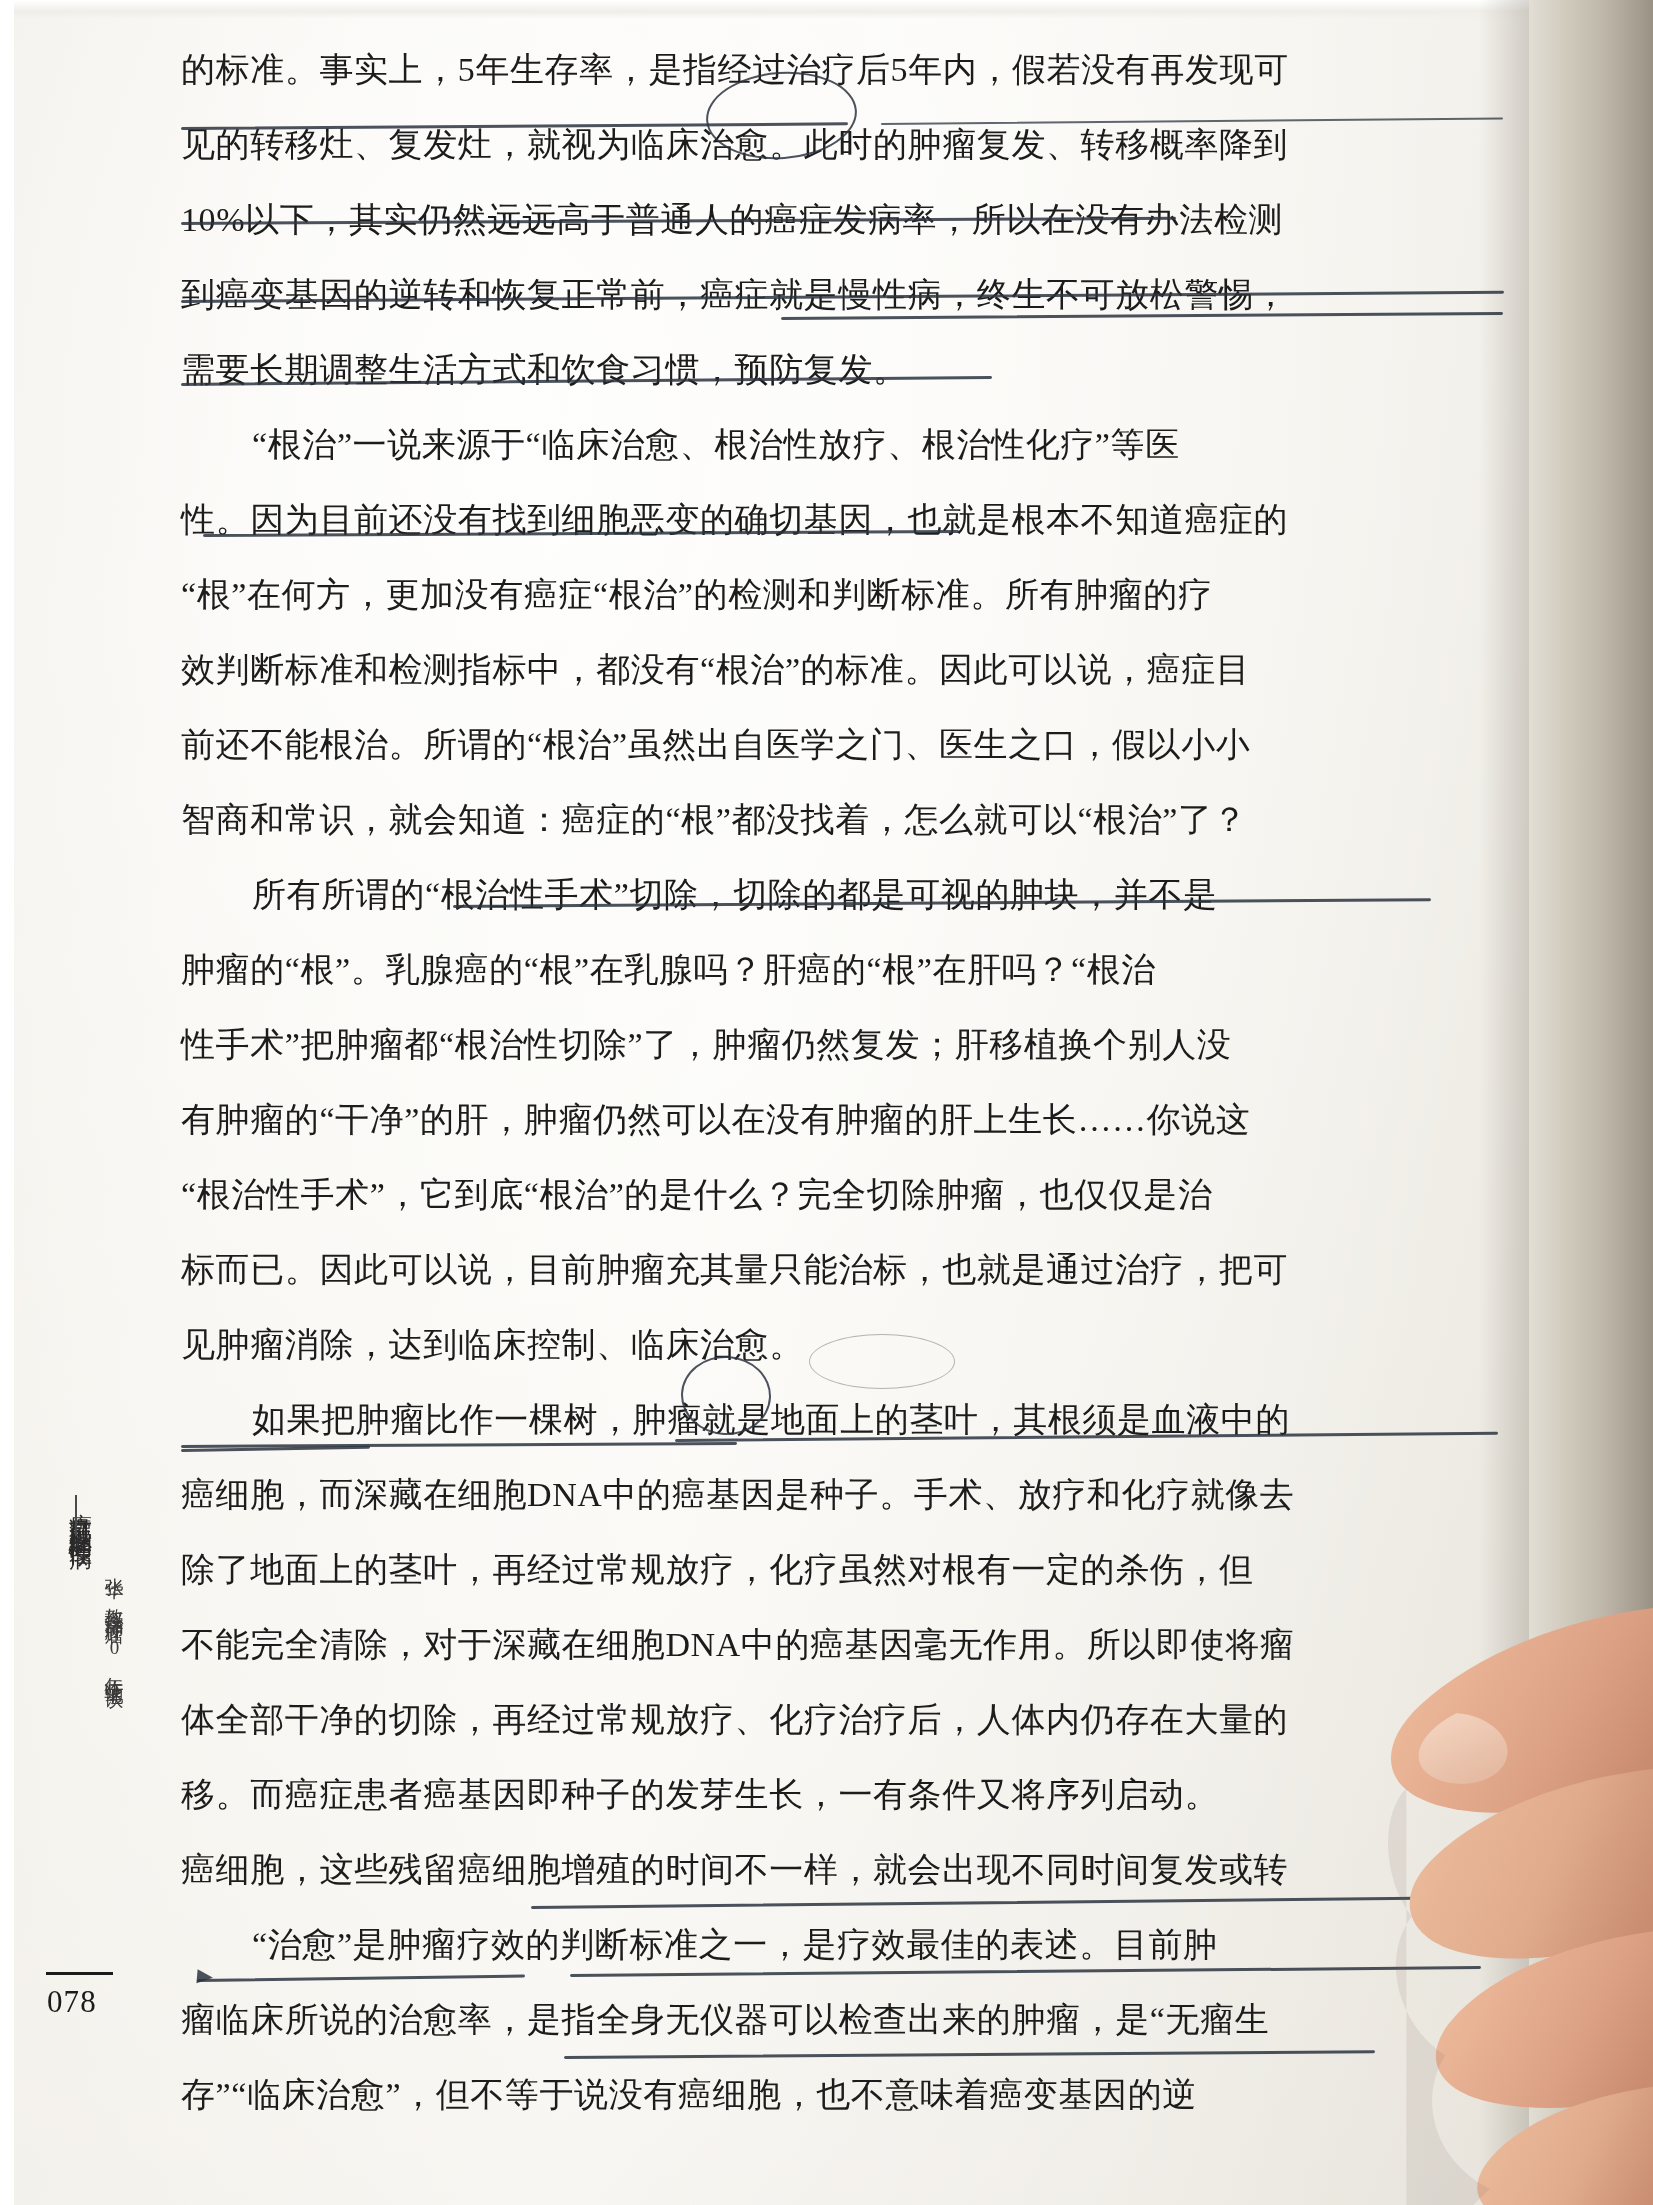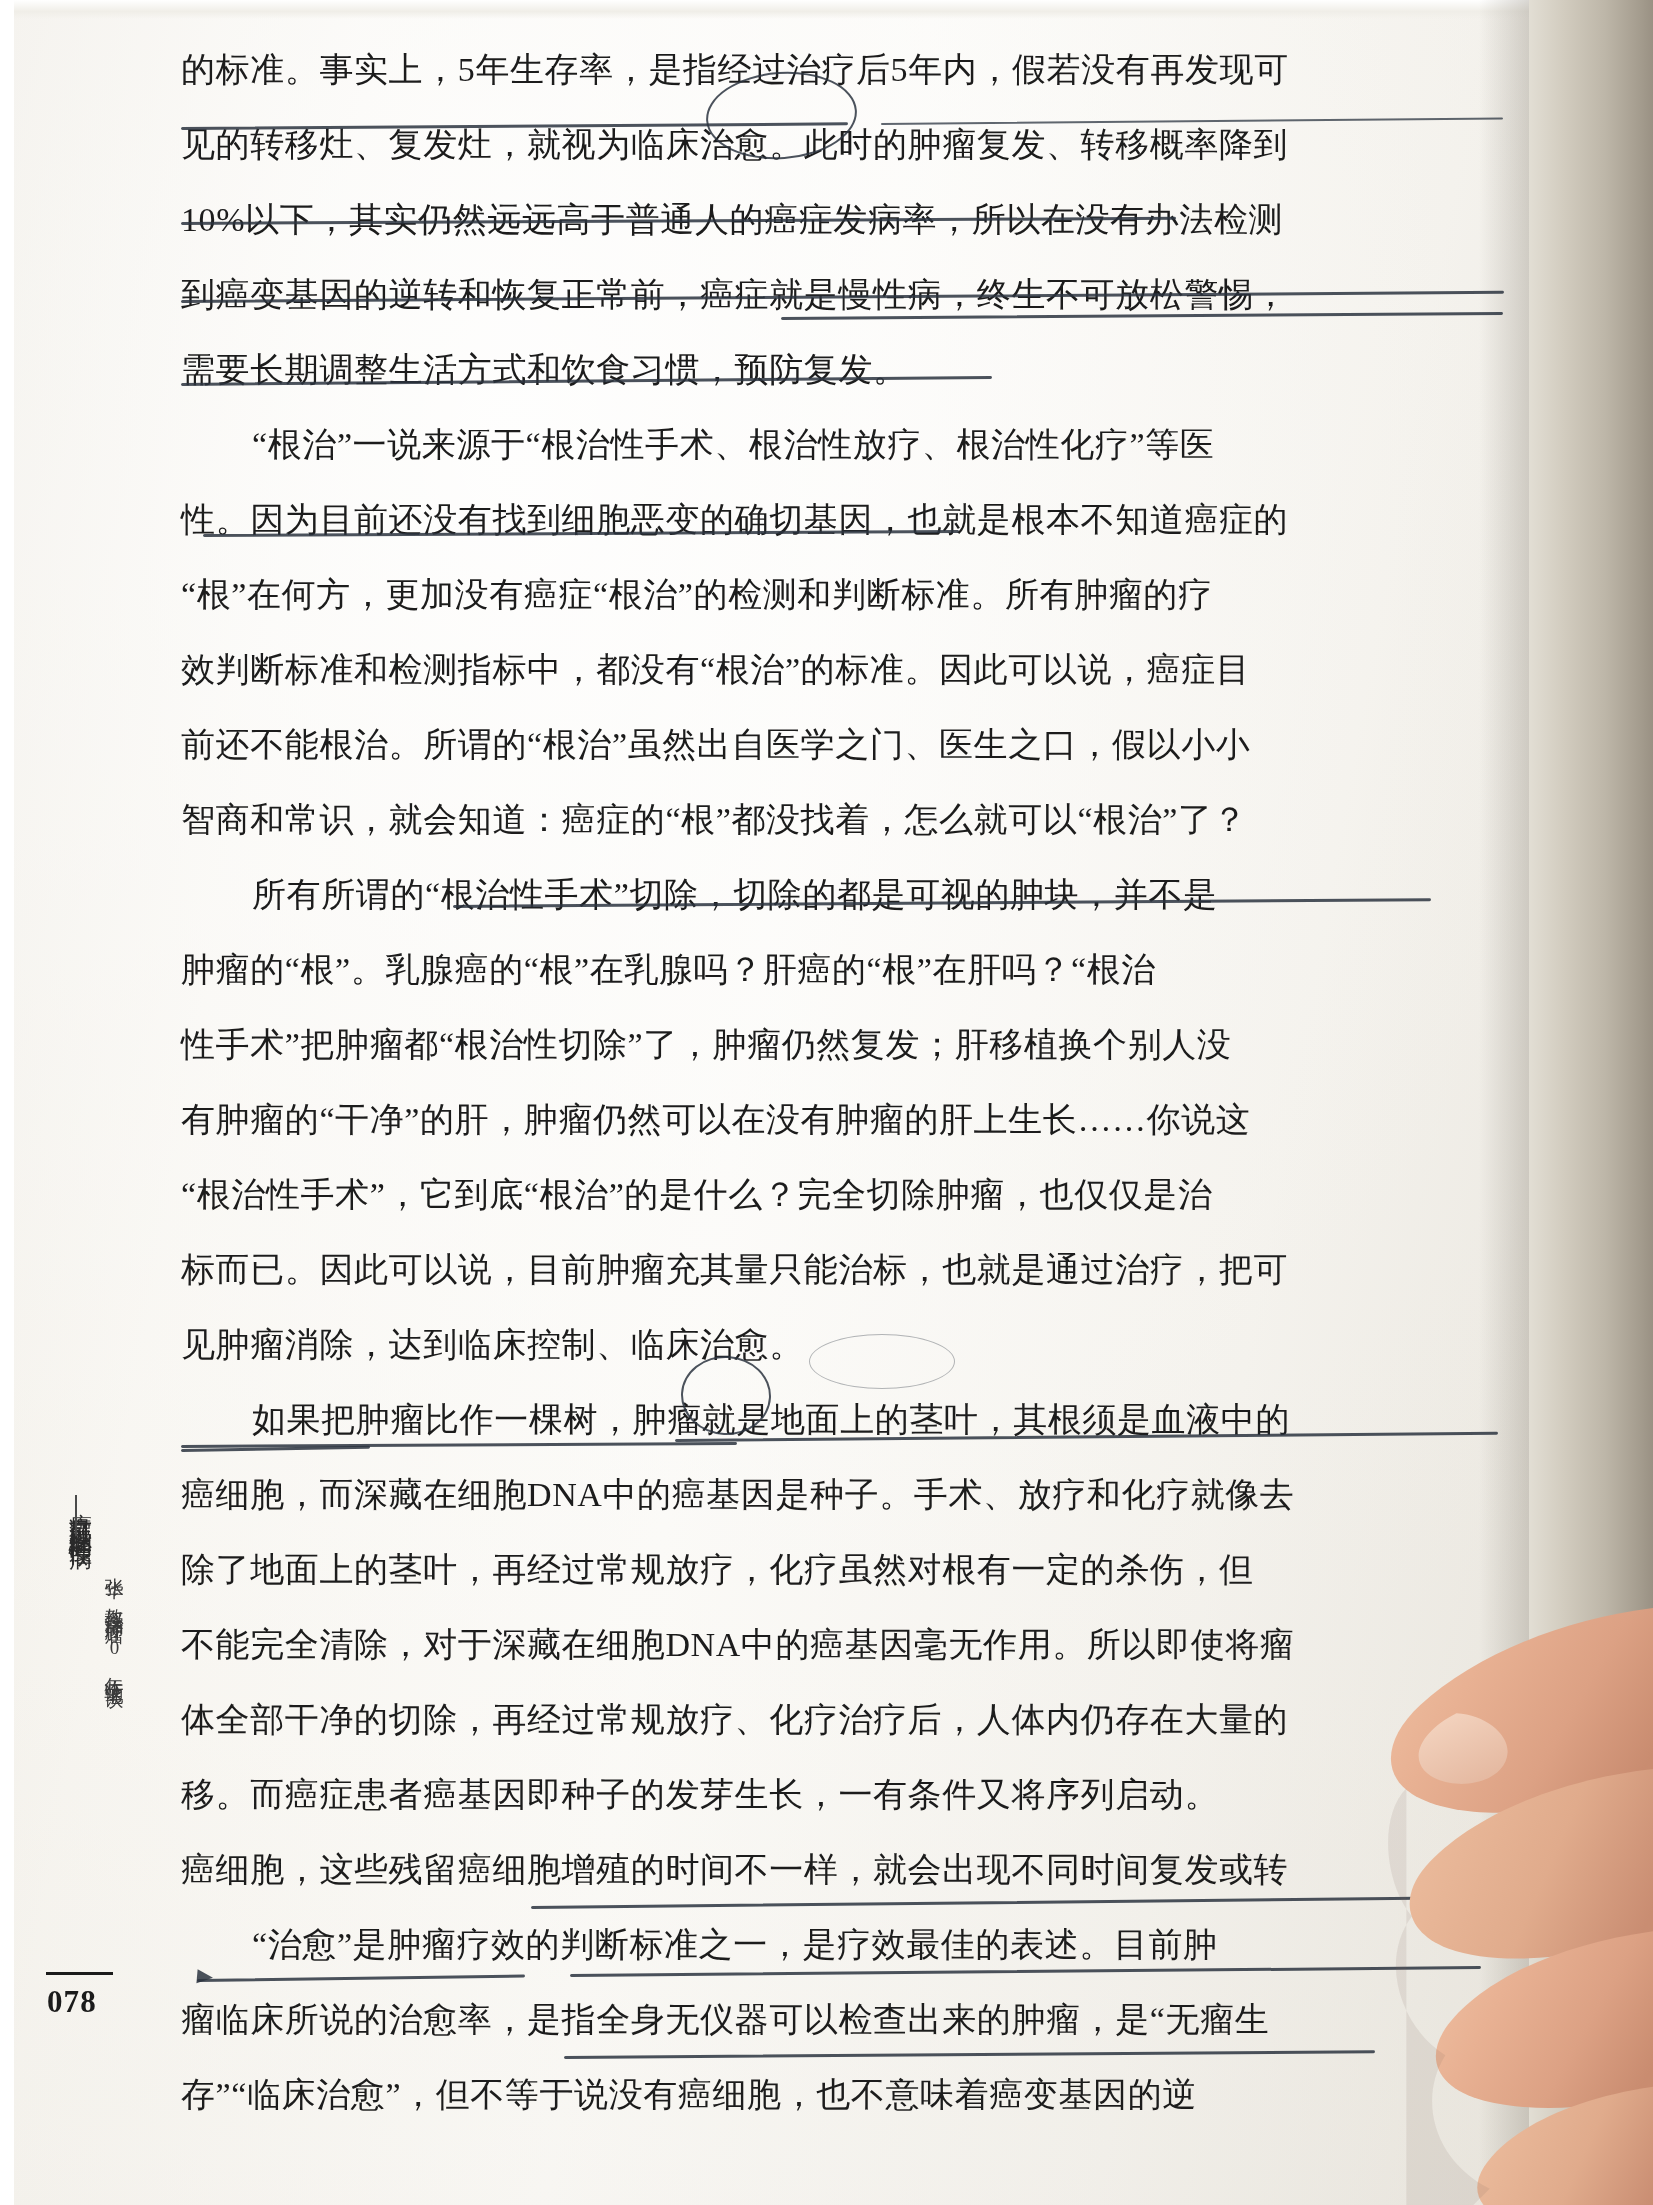--- a/index.html
+++ b/index.html
@@ -138,21 +138,21 @@
     top: 0px;
     width: 1.7px;
     height: 41px;
     background: #4a4a4a;
   }
   .folio {
     position: absolute;
     left: 33px;
     top: 1984px;
     font-size: 31px;
-    font-weight: bold;
+    font-weight: normal;
     color: #1b1b1b;
     letter-spacing: 1.1px;
   }
   .folio-rule {
     position: absolute;
     left: 32px;
     top: 1972px;
     width: 67px;
     height: 2.8px;
     background: #1b1b1b;
@@ -181,21 +181,21 @@
 
     <p class="para">
       <span class="line">的标准。事实上，5年生存率，是指经过治疗后5年内，假若没有再发现可</span>
       <span class="line">见的转移灶、复发灶，就视为临床治愈。此时的肿瘤复发、转移概率降到</span>
       <span class="line">10%以下，其实仍然远远高于普通人的癌症发病率，所以在没有办法检测</span>
       <span class="line">到癌变基因的逆转和恢复正常前，癌症就是慢性病，终生不可放松警惕，</span>
       <span class="line">需要长期调整生活方式和饮食习惯，预防复发。</span>
     </p>
 
     <p class="para">
-      <span class="line" style="padding-left:71px">“根治”一说来源于“根治性手术、根治性放疗、根治性化疗”等医</span>
+      <span class="line" style="padding-left:71px">“根治”一说来源于“临床治愈、根治性放疗、根治性化疗”等医</span>
       <span class="line">性。因为目前还没有找到细胞恶变的确切基因，也就是根本不知道癌症的</span>
       <span class="line">“根”在何方，更加没有癌症“根治”的检测和判断标准。所有肿瘤的疗</span>
       <span class="line">效判断标准和检测指标中，都没有“根治”的标准。因此可以说，癌症目</span>
       <span class="line">前还不能根治。所谓的“根治”虽然出自医学之门、医生之口，假以小小</span>
       <span class="line">智商和常识，就会知道：癌症的“根”都没找着，怎么就可以“根治”了？</span>
     </p>
 
     <p class="para">
       <span class="line" style="padding-left:71px">所有所谓的“根治性手术”切除，切除的都是可视的肿块，并不是</span>
       <span class="line">肿瘤的“根”。乳腺癌的“根”在乳腺吗？肝癌的“根”在肝吗？“根治</span>

